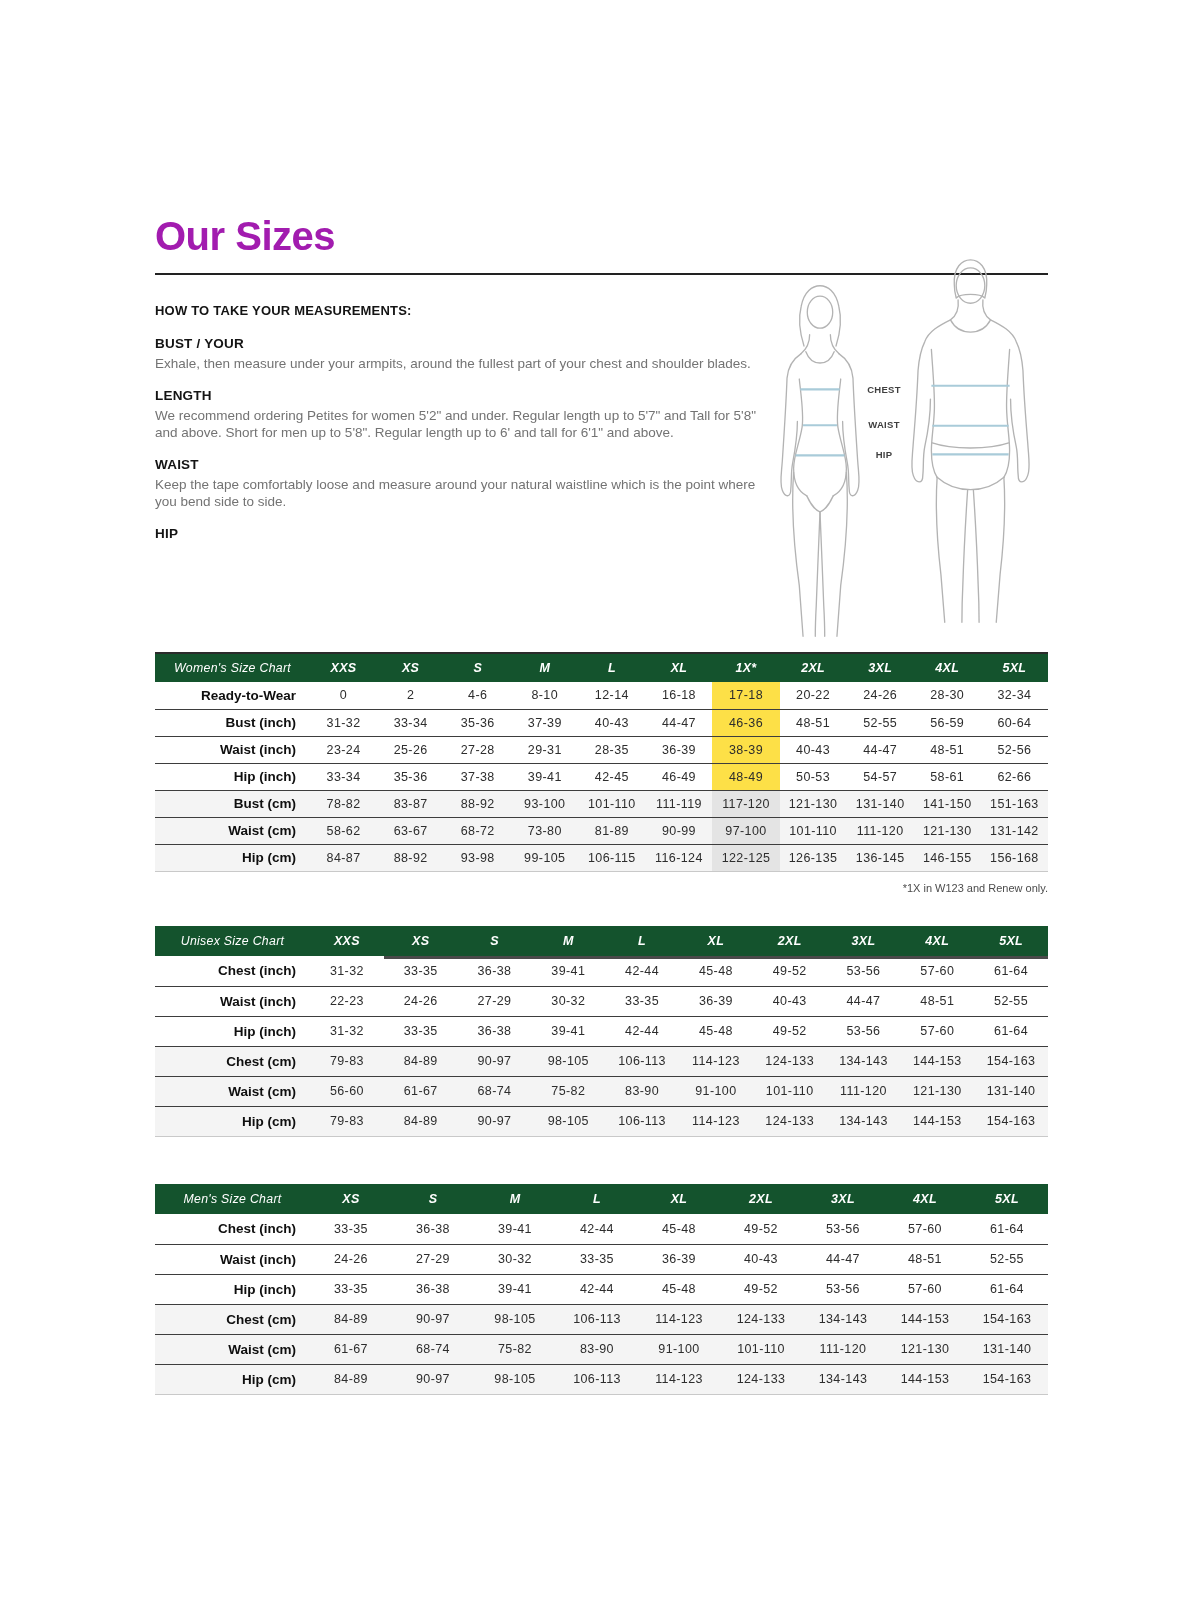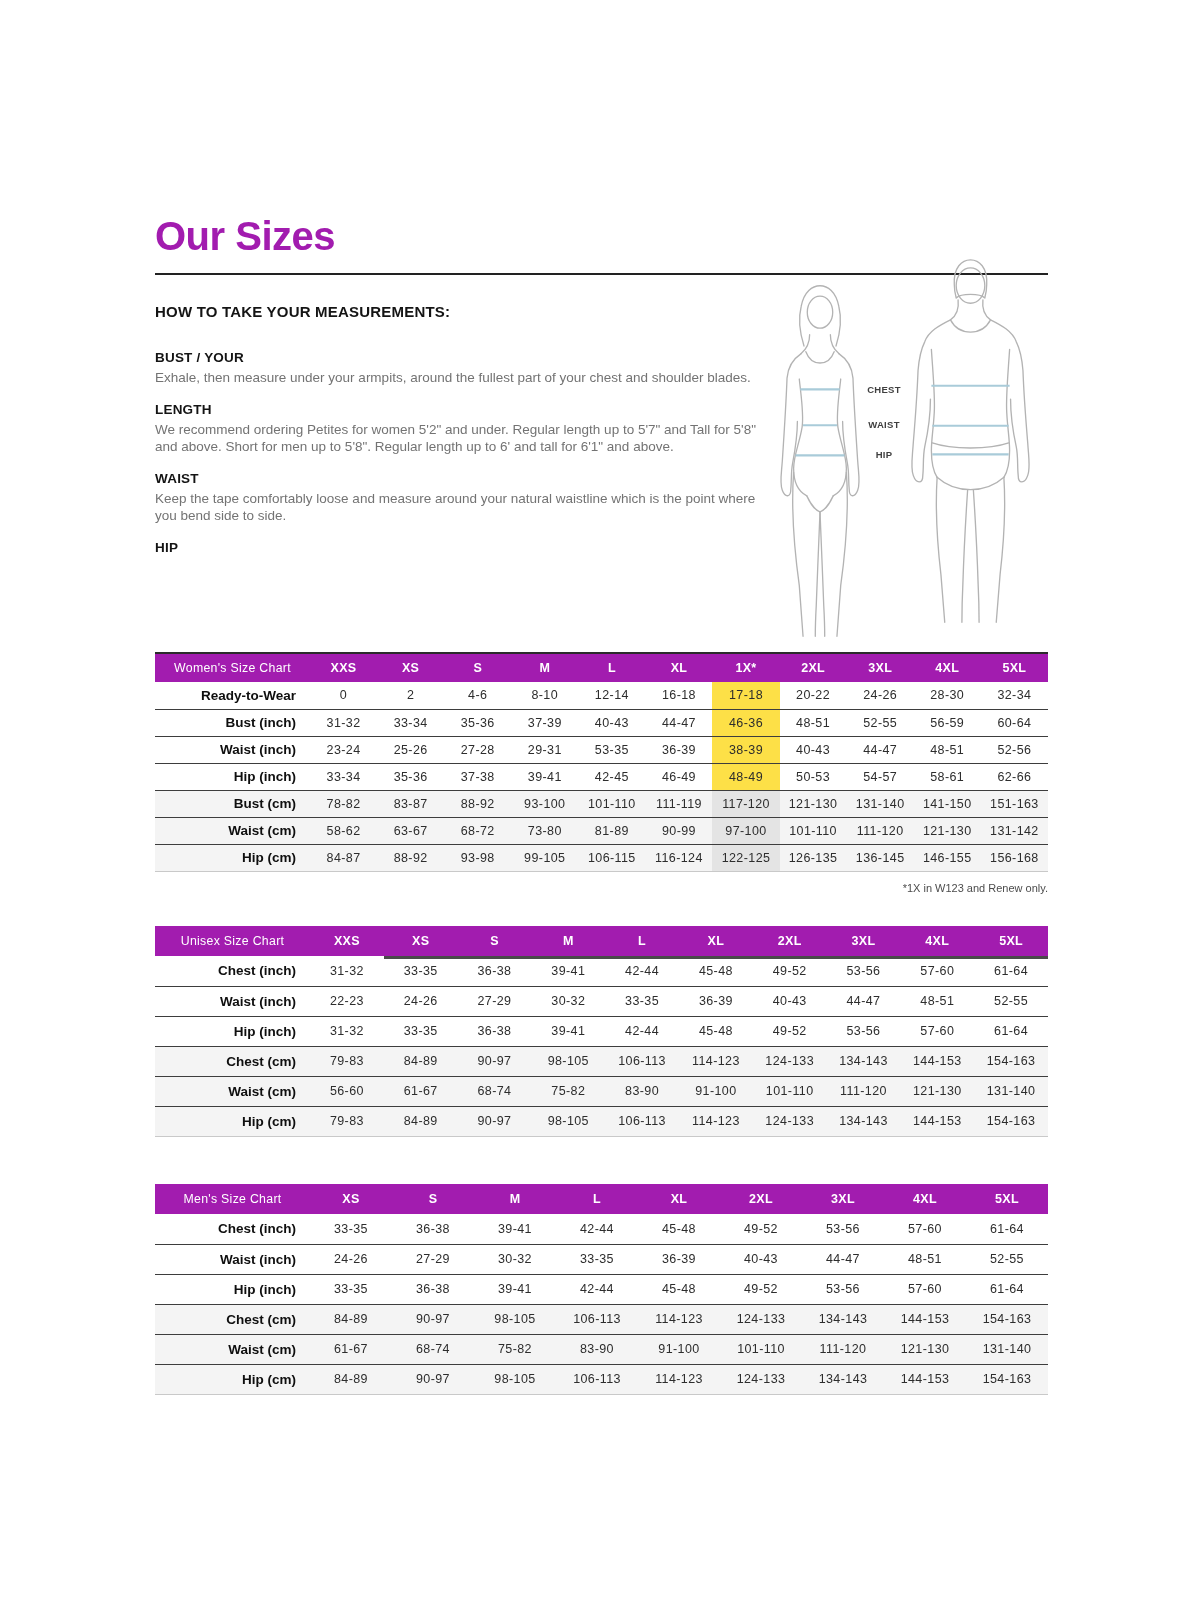--- a/index.html
+++ b/index.html
@@ -4,42 +4,42 @@
 <style>
   * { margin:0; padding:0; box-sizing:border-box; }
   html,body { background:#ffffff; }
   body { font-family:"Liberation Sans", sans-serif; }
   .page { position:relative; width:1200px; height:1600px; background:#fff; overflow:hidden; }
 
   .page-title { position:absolute; left:155px; top:214px; font-size:40px; font-weight:800; color:#a21caf; letter-spacing:-0.5px; }
   .title-rule { position:absolute; left:155px; top:273px; width:893px; height:2px; background:#222; }
 
   .meas { position:absolute; left:155px; top:303px; width:618px; color:#2e2e2e; }
-  .meas-heading { font-size:15px; font-weight:800; color:#141414; letter-spacing:0.2px; margin-bottom:30px; }
+  .meas-heading { font-size:13px; font-weight:800; color:#141414; letter-spacing:0.2px; margin-bottom:18px; }
   .meas-section h3 { font-size:13.5px; font-weight:800; color:#141414; margin:15px 0 4px 0; letter-spacing:0.2px; }
   .meas-section p { font-size:13.5px; line-height:1.3; color:#737373; }
 
   .figures { position:absolute; left:755px; top:250px; width:300px; height:400px; }
   .figures svg { position:absolute; }
   .fig-woman { left:13px; top:32px; }
   .fig-man { left:148px; top:6px; }
   .fig-labels span { position:absolute; left:99px; width:60px; text-align:center; font-size:9.5px; font-weight:700; color:#3f3f3f; letter-spacing:0.3px; }
   .lbl-chest { top:134px; }
   .lbl-waist { top:169px; }
   .lbl-hip   { top:199px; }
   .outline { fill:none; stroke:#b3b3b3; stroke-width:1.4; stroke-linecap:round; stroke-linejoin:round; }
   .measline { fill:none; stroke:#a9cbd9; stroke-width:2.2; }
 
   .table-wrap { position:absolute; left:155px; width:893px; }
   .tw0 { top:652px; }
   .tw1 { top:926px; }
   .tw2 { top:1184px; }
   .size-table { width:100%; border-collapse:collapse; table-layout:fixed; border-bottom:1px solid #c9c9c9; }
   .t0.size-table { border-top:2px solid #2b2b2b; }
-  .size-table thead th { background:#a21caf; color:#fff; height:29px; font-size:12.5px; font-weight:700; letter-spacing:0.3px; }
+  .size-table thead th { background:#14532d; color:#fff; height:29px; font-size:12.5px; font-weight:700; letter-spacing:0.3px;font-style:italic; }
   .t1.size-table thead th, .t2.size-table thead th { height:30px; }
   .size-table thead th.h-label { font-weight:400; font-size:12.3px; }
   .size-table tbody tr { height:27px; }
   .t1.size-table tbody tr, .t2.size-table tbody tr { height:30px; }
   .size-table tbody tr + tr { border-top:1px solid #3d3d3d; }
   .size-table tbody th.r-label { text-align:right; padding-right:14px; font-size:13.5px; font-weight:800; color:#0f0f0f; }
   .size-table tbody td { text-align:center; font-size:12.5px; color:#2d2d2d; letter-spacing:0.4px; }
   .size-table tr.shaded td, .size-table tr.shaded th { background:#f4f4f4; }
   .size-table td.hl { background:#fde047; }
   .size-table tr.shaded td.hl { background:#e4e4e4; }
@@ -174,21 +174,21 @@
             <td>52-55</td>
             <td>56-59</td>
             <td>60-64</td>
           </tr>
           <tr>
             <th class="r-label">Waist (inch)</th>
             <td>23-24</td>
             <td>25-26</td>
             <td>27-28</td>
             <td>29-31</td>
-            <td>53-35</td>
+            <td>28-35</td>
             <td>36-39</td>
             <td class="hl">38-39</td>
             <td>40-43</td>
             <td>44-47</td>
             <td>48-51</td>
             <td>52-56</td>
           </tr>
           <tr>
             <th class="r-label">Hip (inch)</th>
             <td>33-34</td>

